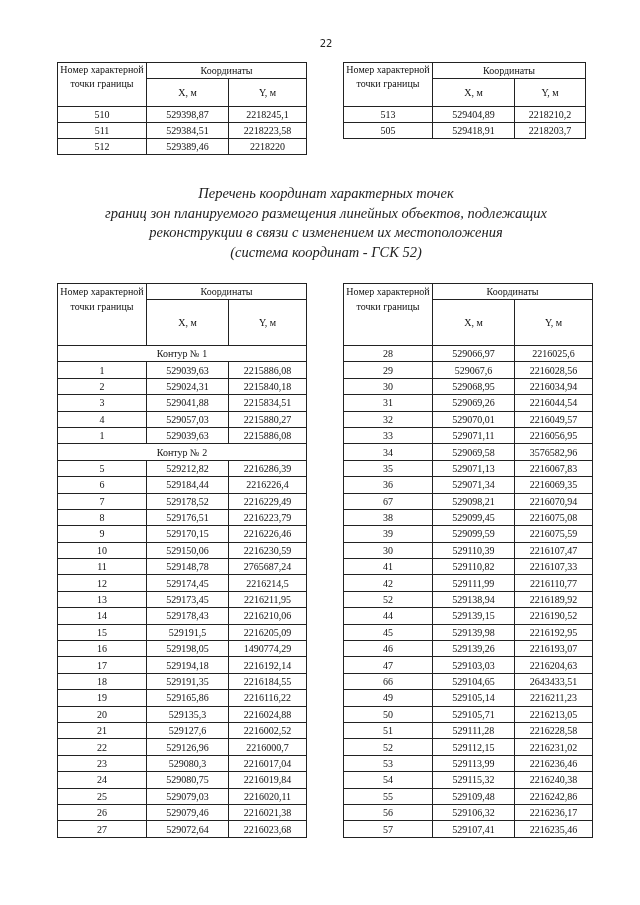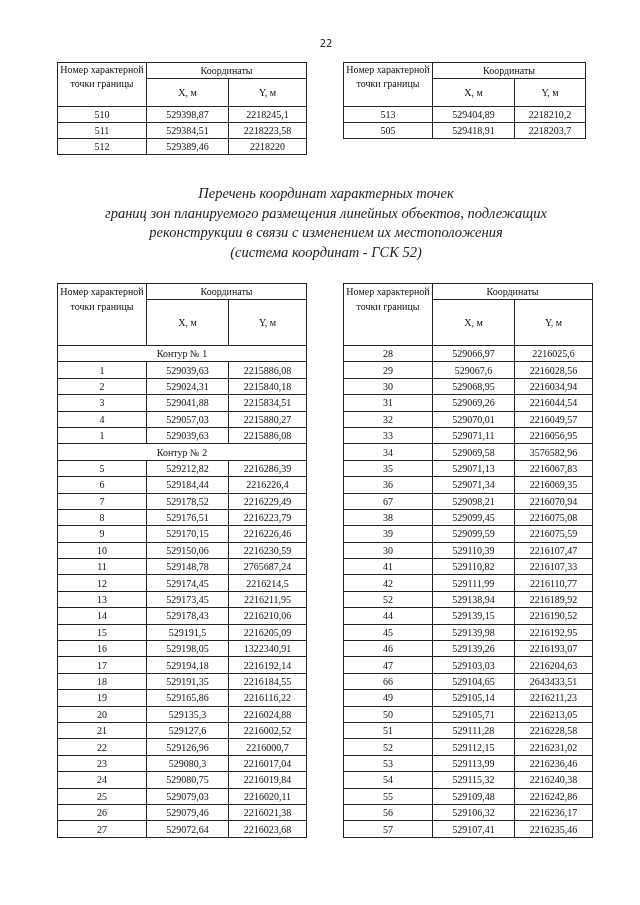--- a/index.html
+++ b/index.html
@@ -209,21 +209,21 @@
         <td>2216210,06</td>
       </tr>
       <tr>
         <td>15</td>
         <td>529191,5</td>
         <td>2216205,09</td>
       </tr>
       <tr>
         <td>16</td>
         <td>529198,05</td>
-        <td>1322340,91</td>
+        <td>1490774,29</td>
       </tr>
       <tr>
         <td>17</td>
         <td>529194,18</td>
         <td>2216192,14</td>
       </tr>
       <tr>
         <td>18</td>
         <td>529191,35</td>
         <td>2216184,55</td>

